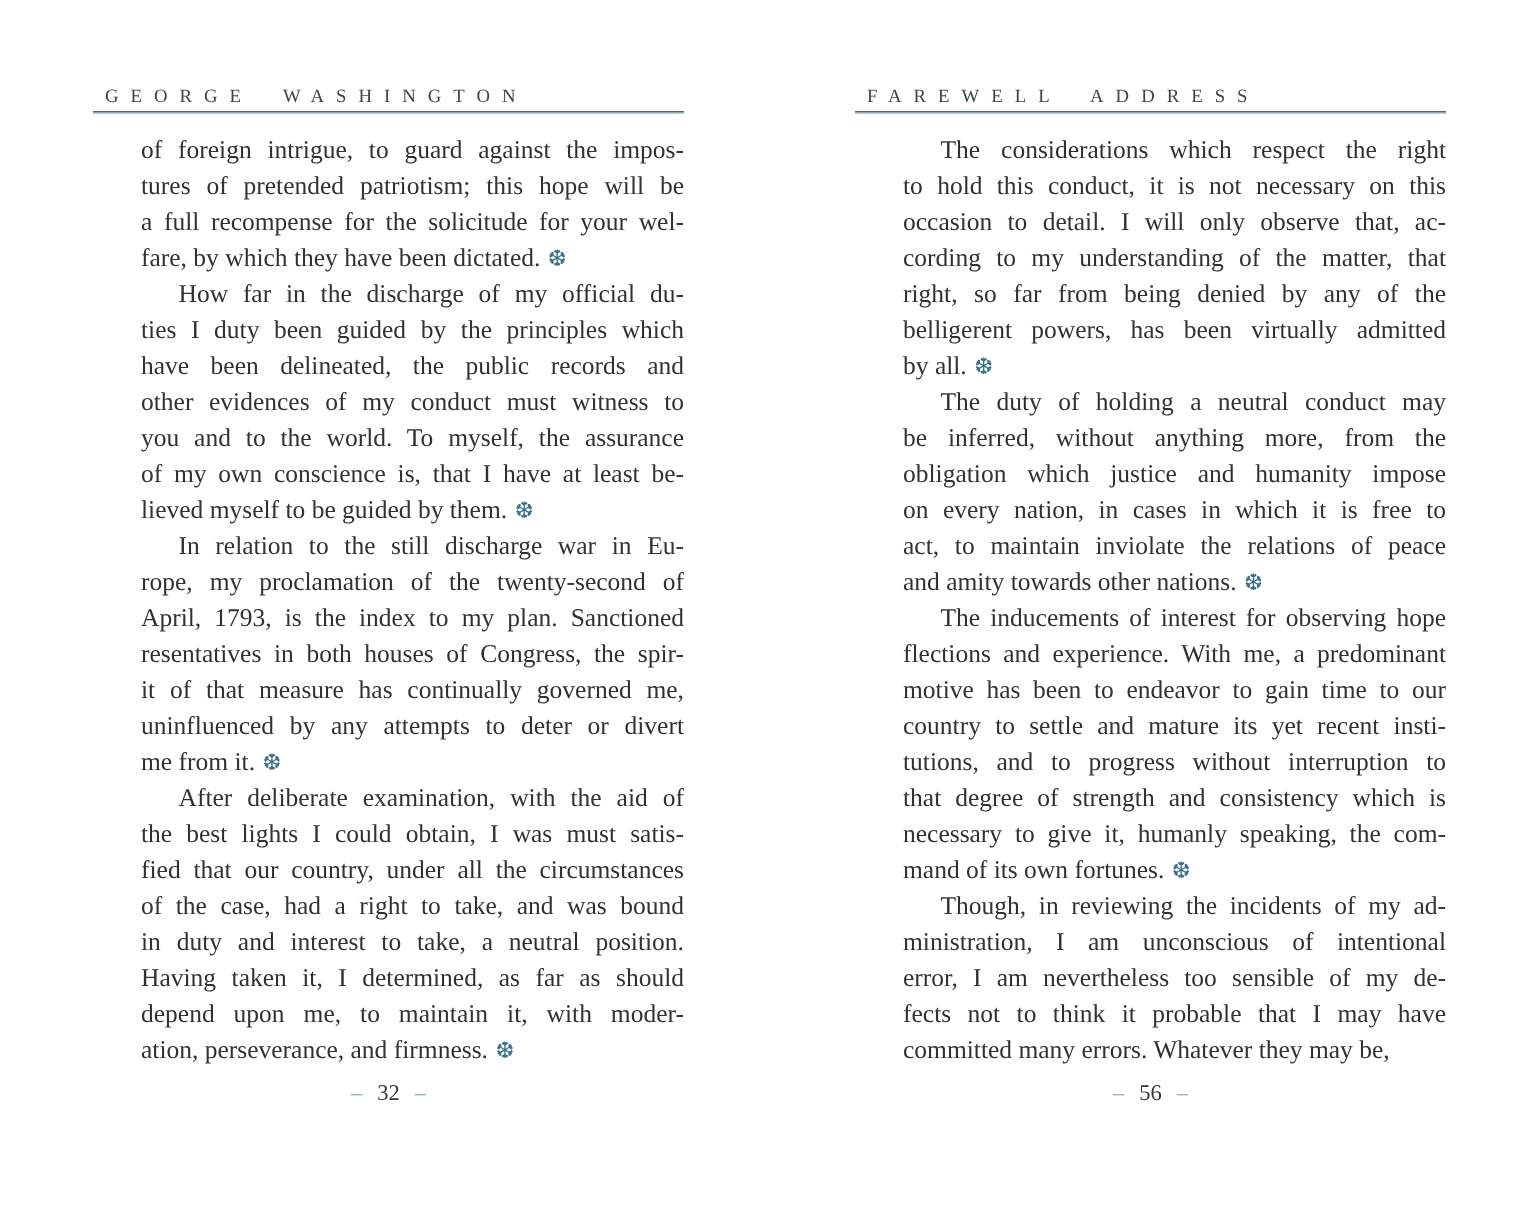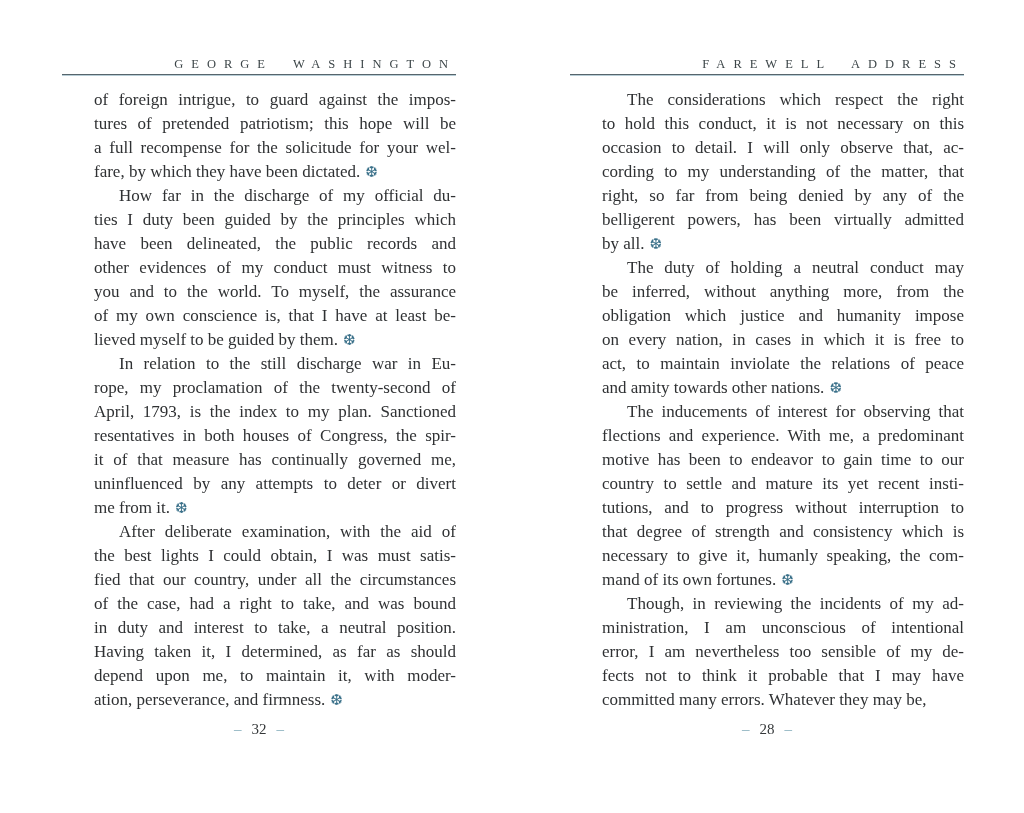--- a/index.html
+++ b/index.html
@@ -17,21 +17,21 @@
     width:1024px;height:813px;
     background:var(--background);
     font-family:"Liberation Serif","DejaVu Serif",serif;
     overflow:hidden;
   }
   .spread{position:relative;width:1024px;height:813px;}
   .page{position:absolute;top:57px;width:394px;}
   .page.left{left:62px;}
   .page.right{left:570px;}
   .running-head{
-    text-align:right;
+    text-align:left;
     font-size:12.5px;
     letter-spacing:8px;
     word-spacing:9px;
     color:var(--header-text);
     white-space:nowrap;
     line-height:14px;
     padding-left:8px; 
   }
   .head-rule{
     height:1px;
@@ -122,32 +122,32 @@
         <div class="line">cording to my understanding of the matter, that</div>
         <div class="line">right, so far from being denied by any of the</div>
         <div class="line">belligerent powers, has been virtually admitted</div>
         <div class="line last">by all.<span class="ornament">❆</span></div>
         <div class="line indent">The duty of holding a neutral conduct may</div>
         <div class="line">be inferred, without anything more, from the</div>
         <div class="line">obligation which justice and humanity impose</div>
         <div class="line">on every nation, in cases in which it is free to</div>
         <div class="line">act, to maintain inviolate the relations of peace</div>
         <div class="line last">and amity towards other nations.<span class="ornament">❆</span></div>
-        <div class="line indent">The inducements of interest for observing that</div>
+        <div class="line indent">The inducements of interest for observing hope</div>
         <div class="line">flections and experience. With me, a predominant</div>
         <div class="line">motive has been to endeavor to gain time to our</div>
         <div class="line">country to settle and mature its yet recent insti-</div>
         <div class="line">tutions, and to progress without interruption to</div>
         <div class="line">that degree of strength and consistency which is</div>
         <div class="line">necessary to give it, humanly speaking, the com-</div>
         <div class="line last">mand of its own fortunes.<span class="ornament">❆</span></div>
         <div class="line indent">Though, in reviewing the incidents of my ad-</div>
         <div class="line">ministration, I am unconscious of intentional</div>
         <div class="line">error, I am nevertheless too sensible of my de-</div>
         <div class="line">fects not to think it probable that I may have</div>
         <div class="line last">committed many errors. Whatever they may be,</div>
       </div>
     <div class="folio">
-      <span class="dash">–</span><span class="num">28</span><span class="dash">–</span>
+      <span class="dash">–</span><span class="num">56</span><span class="dash">–</span>
     </div>
   </div>
 
 </div>
 
 </body></html>

